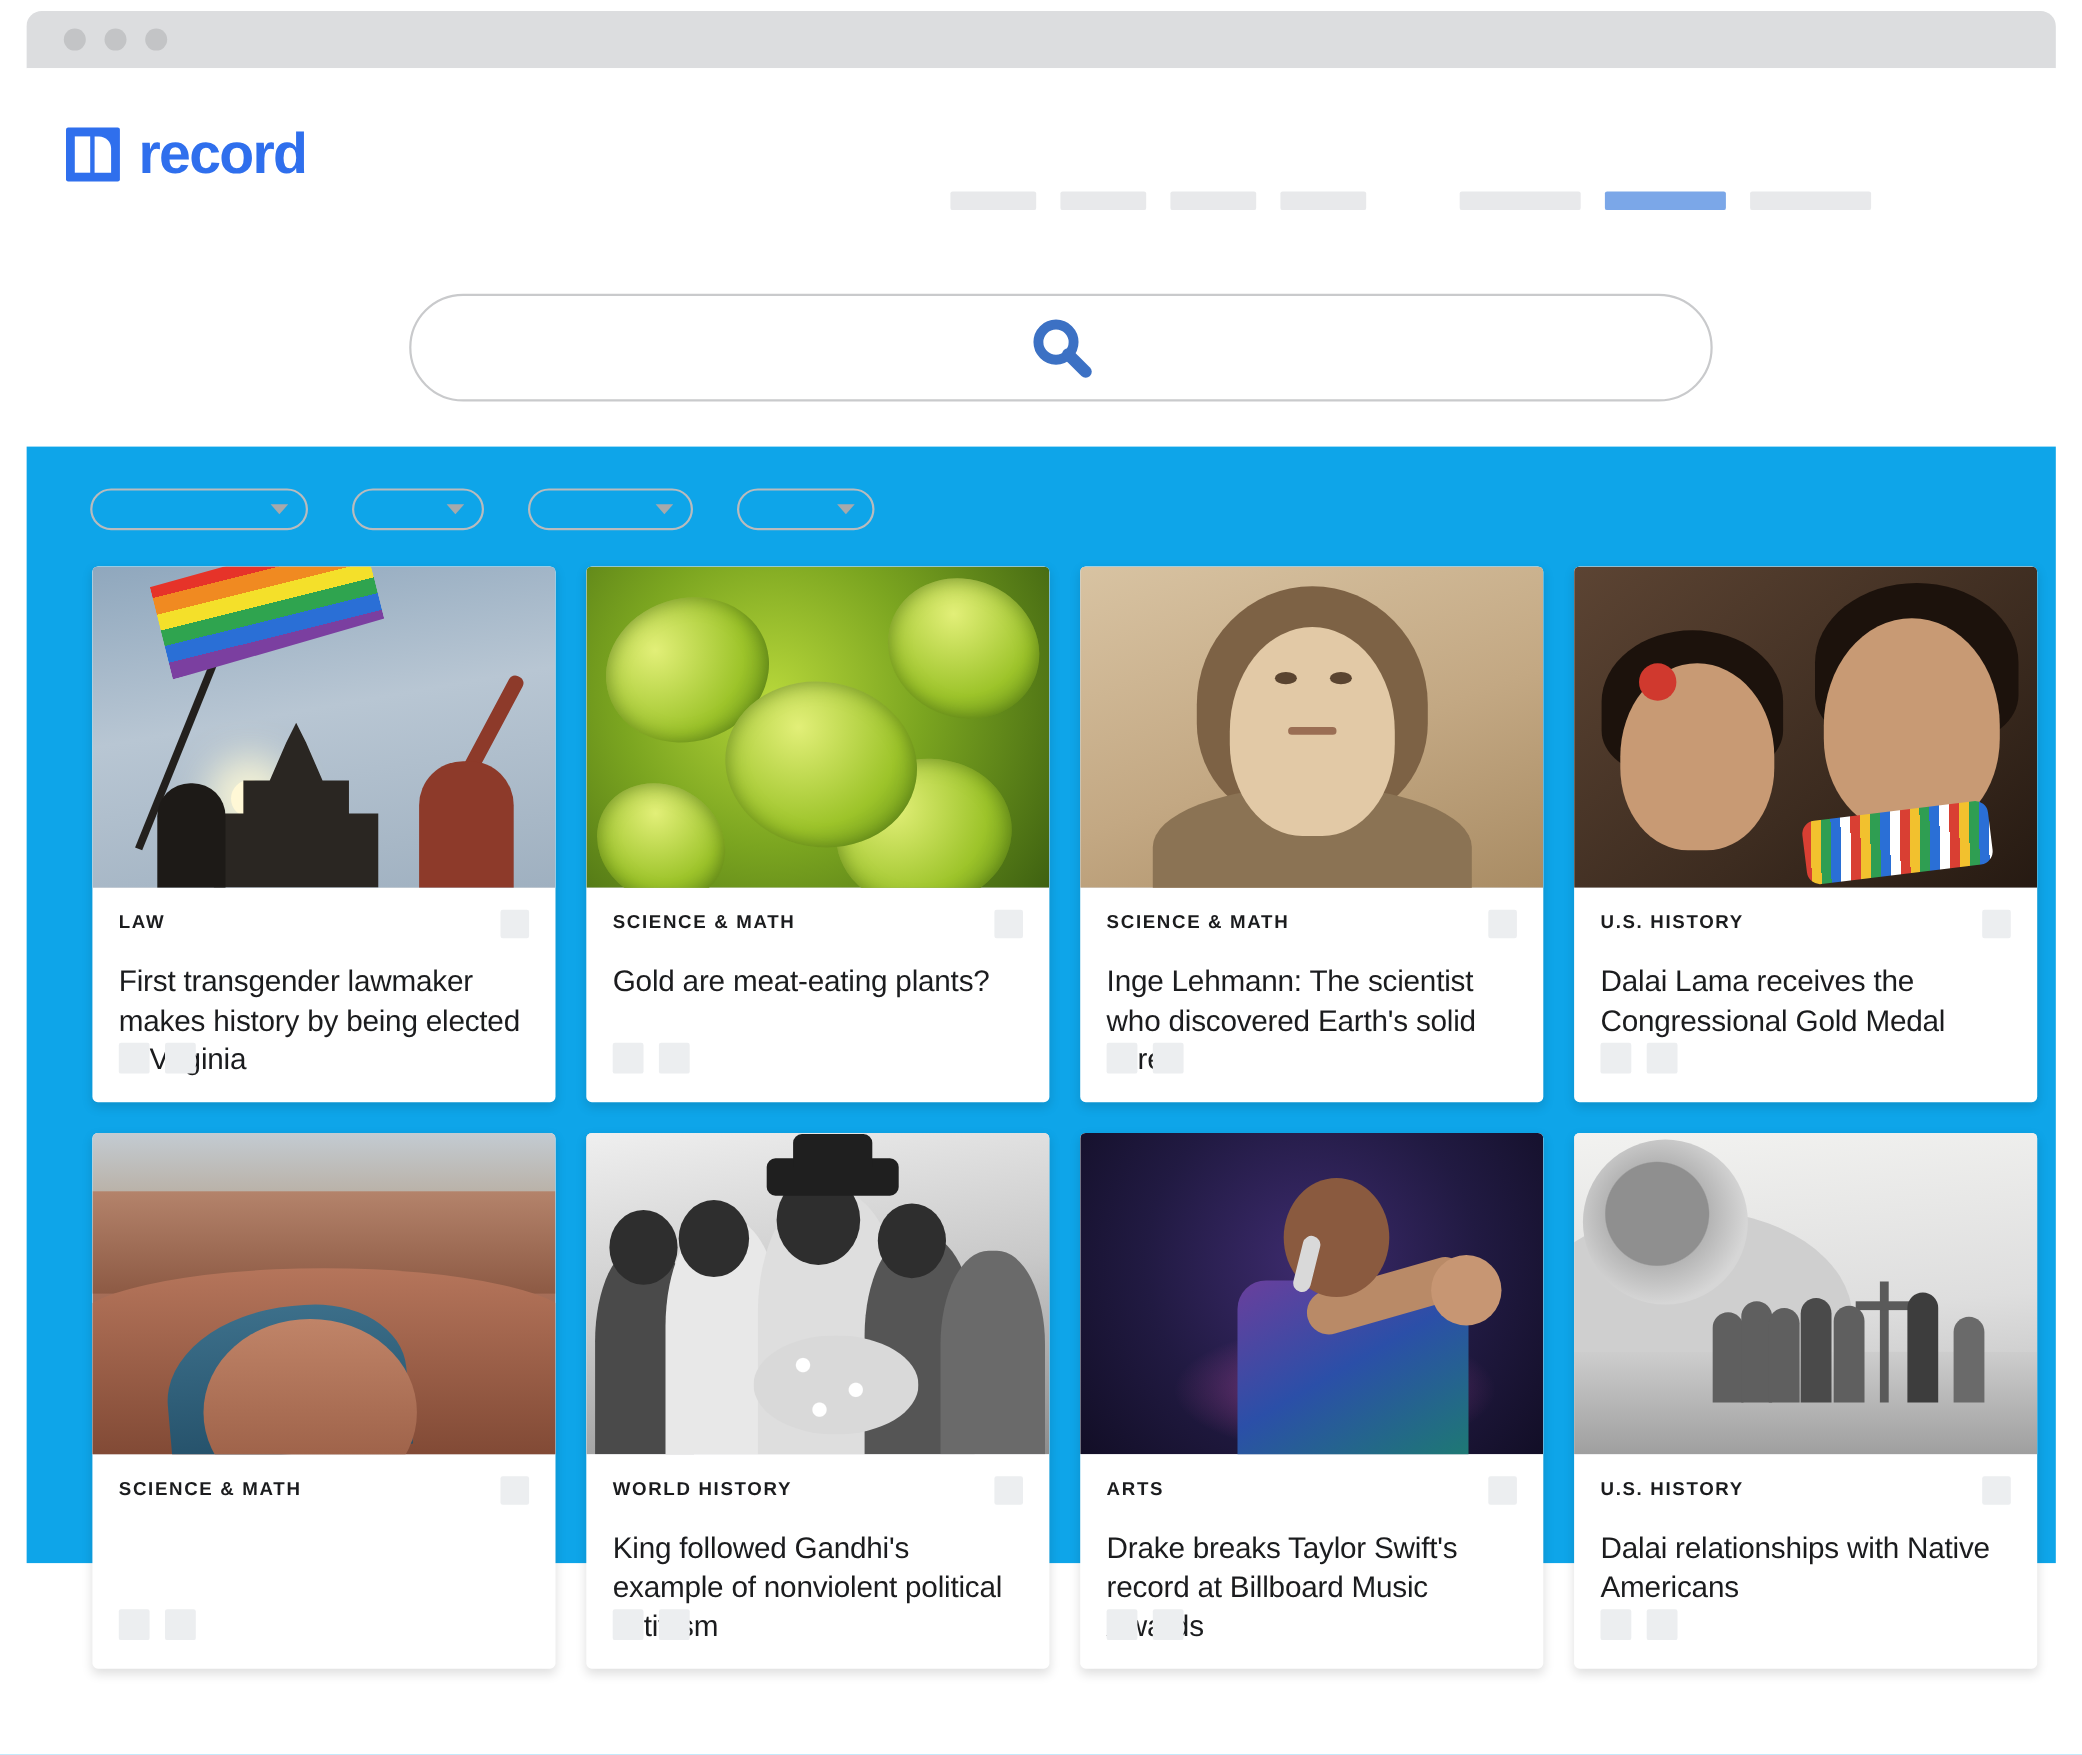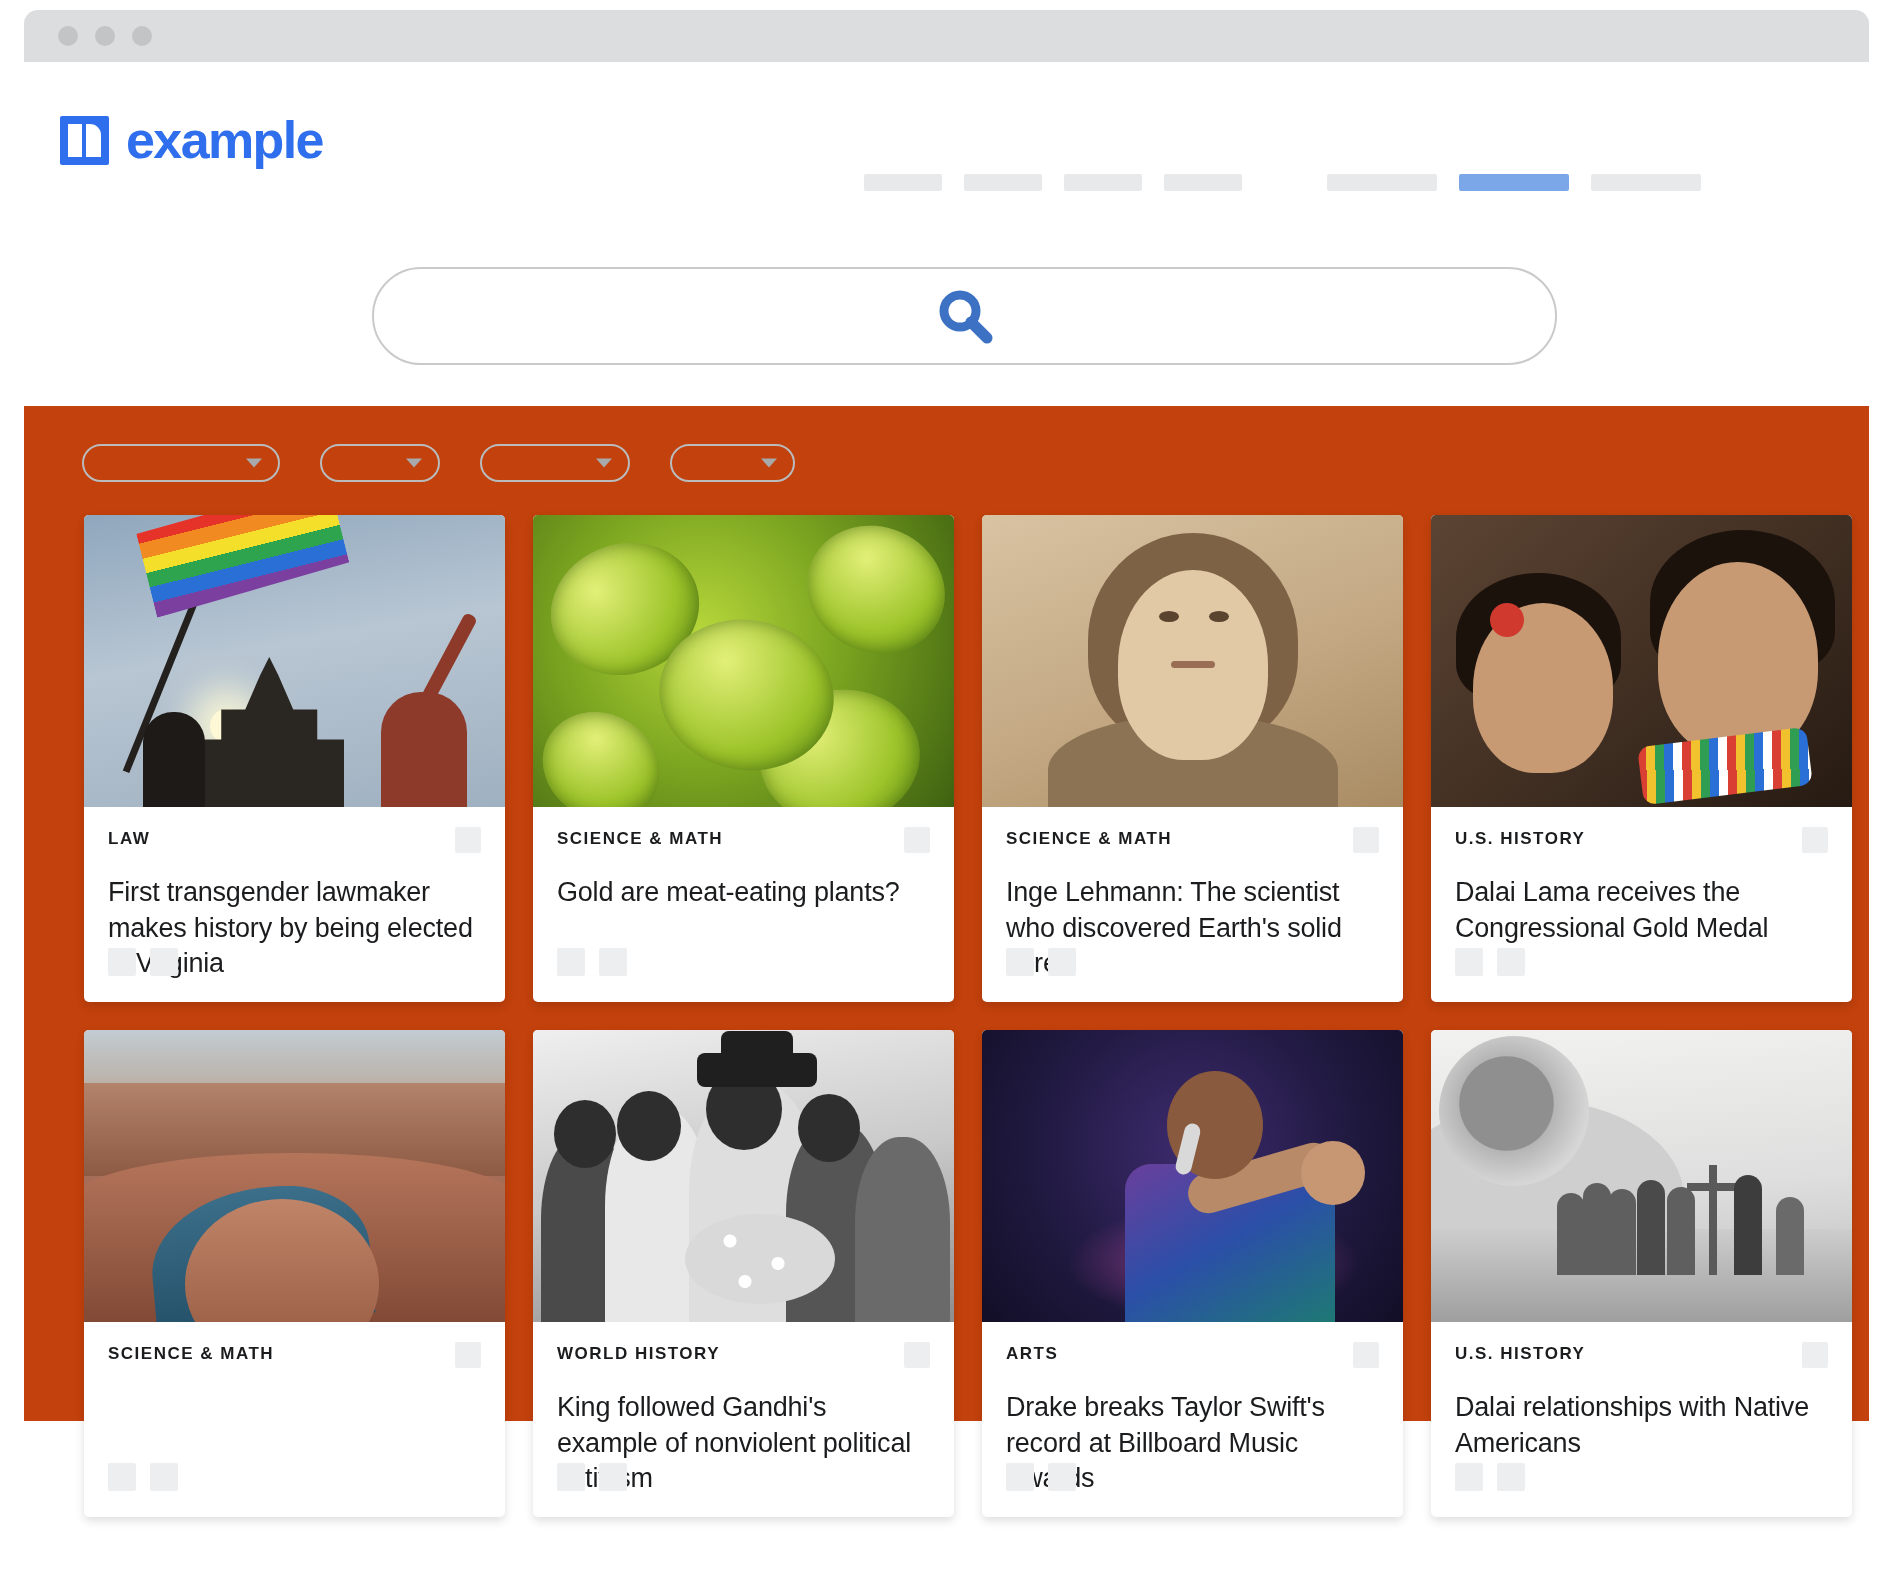--- a/index.html
+++ b/index.html
@@ -133,21 +133,21 @@
   }
   .tab-pill {
     height: 22px;
     background: #e8e9eb;
     border-radius: 2px;
   }
   .tab-pill.active { background: #7ba7e8; }
 
   
   #content {
-    background: #c2410c;
+    background: #0ea5e9;
     height: 1015px;
     position: relative;
   }
 
   #filters {
     position: absolute;
     left: 58px;
     top: 38px;
     display: flex;
     gap: 40px;
@@ -474,21 +474,21 @@
   <div id="titlebar">
     <span class="dot"></span>
     <span class="dot"></span>
     <span class="dot"></span>
   </div>
 
   <div id="header">
 
     <div id="brand">
       <div id="logo-mark"></div>
-      <div id="logo-text">example</div>
+      <div id="logo-text">record</div>
     </div>
 
     <div id="nav">
       <span class="nav-pill" style="width:78px"></span>
       <span class="nav-gap-sm"></span>
       <span class="nav-pill" style="width:78px"></span>
       <span class="nav-gap-sm"></span>
       <span class="nav-pill" style="width:78px"></span>
       <span class="nav-gap-sm"></span>
       <span class="nav-pill" style="width:78px"></span>

